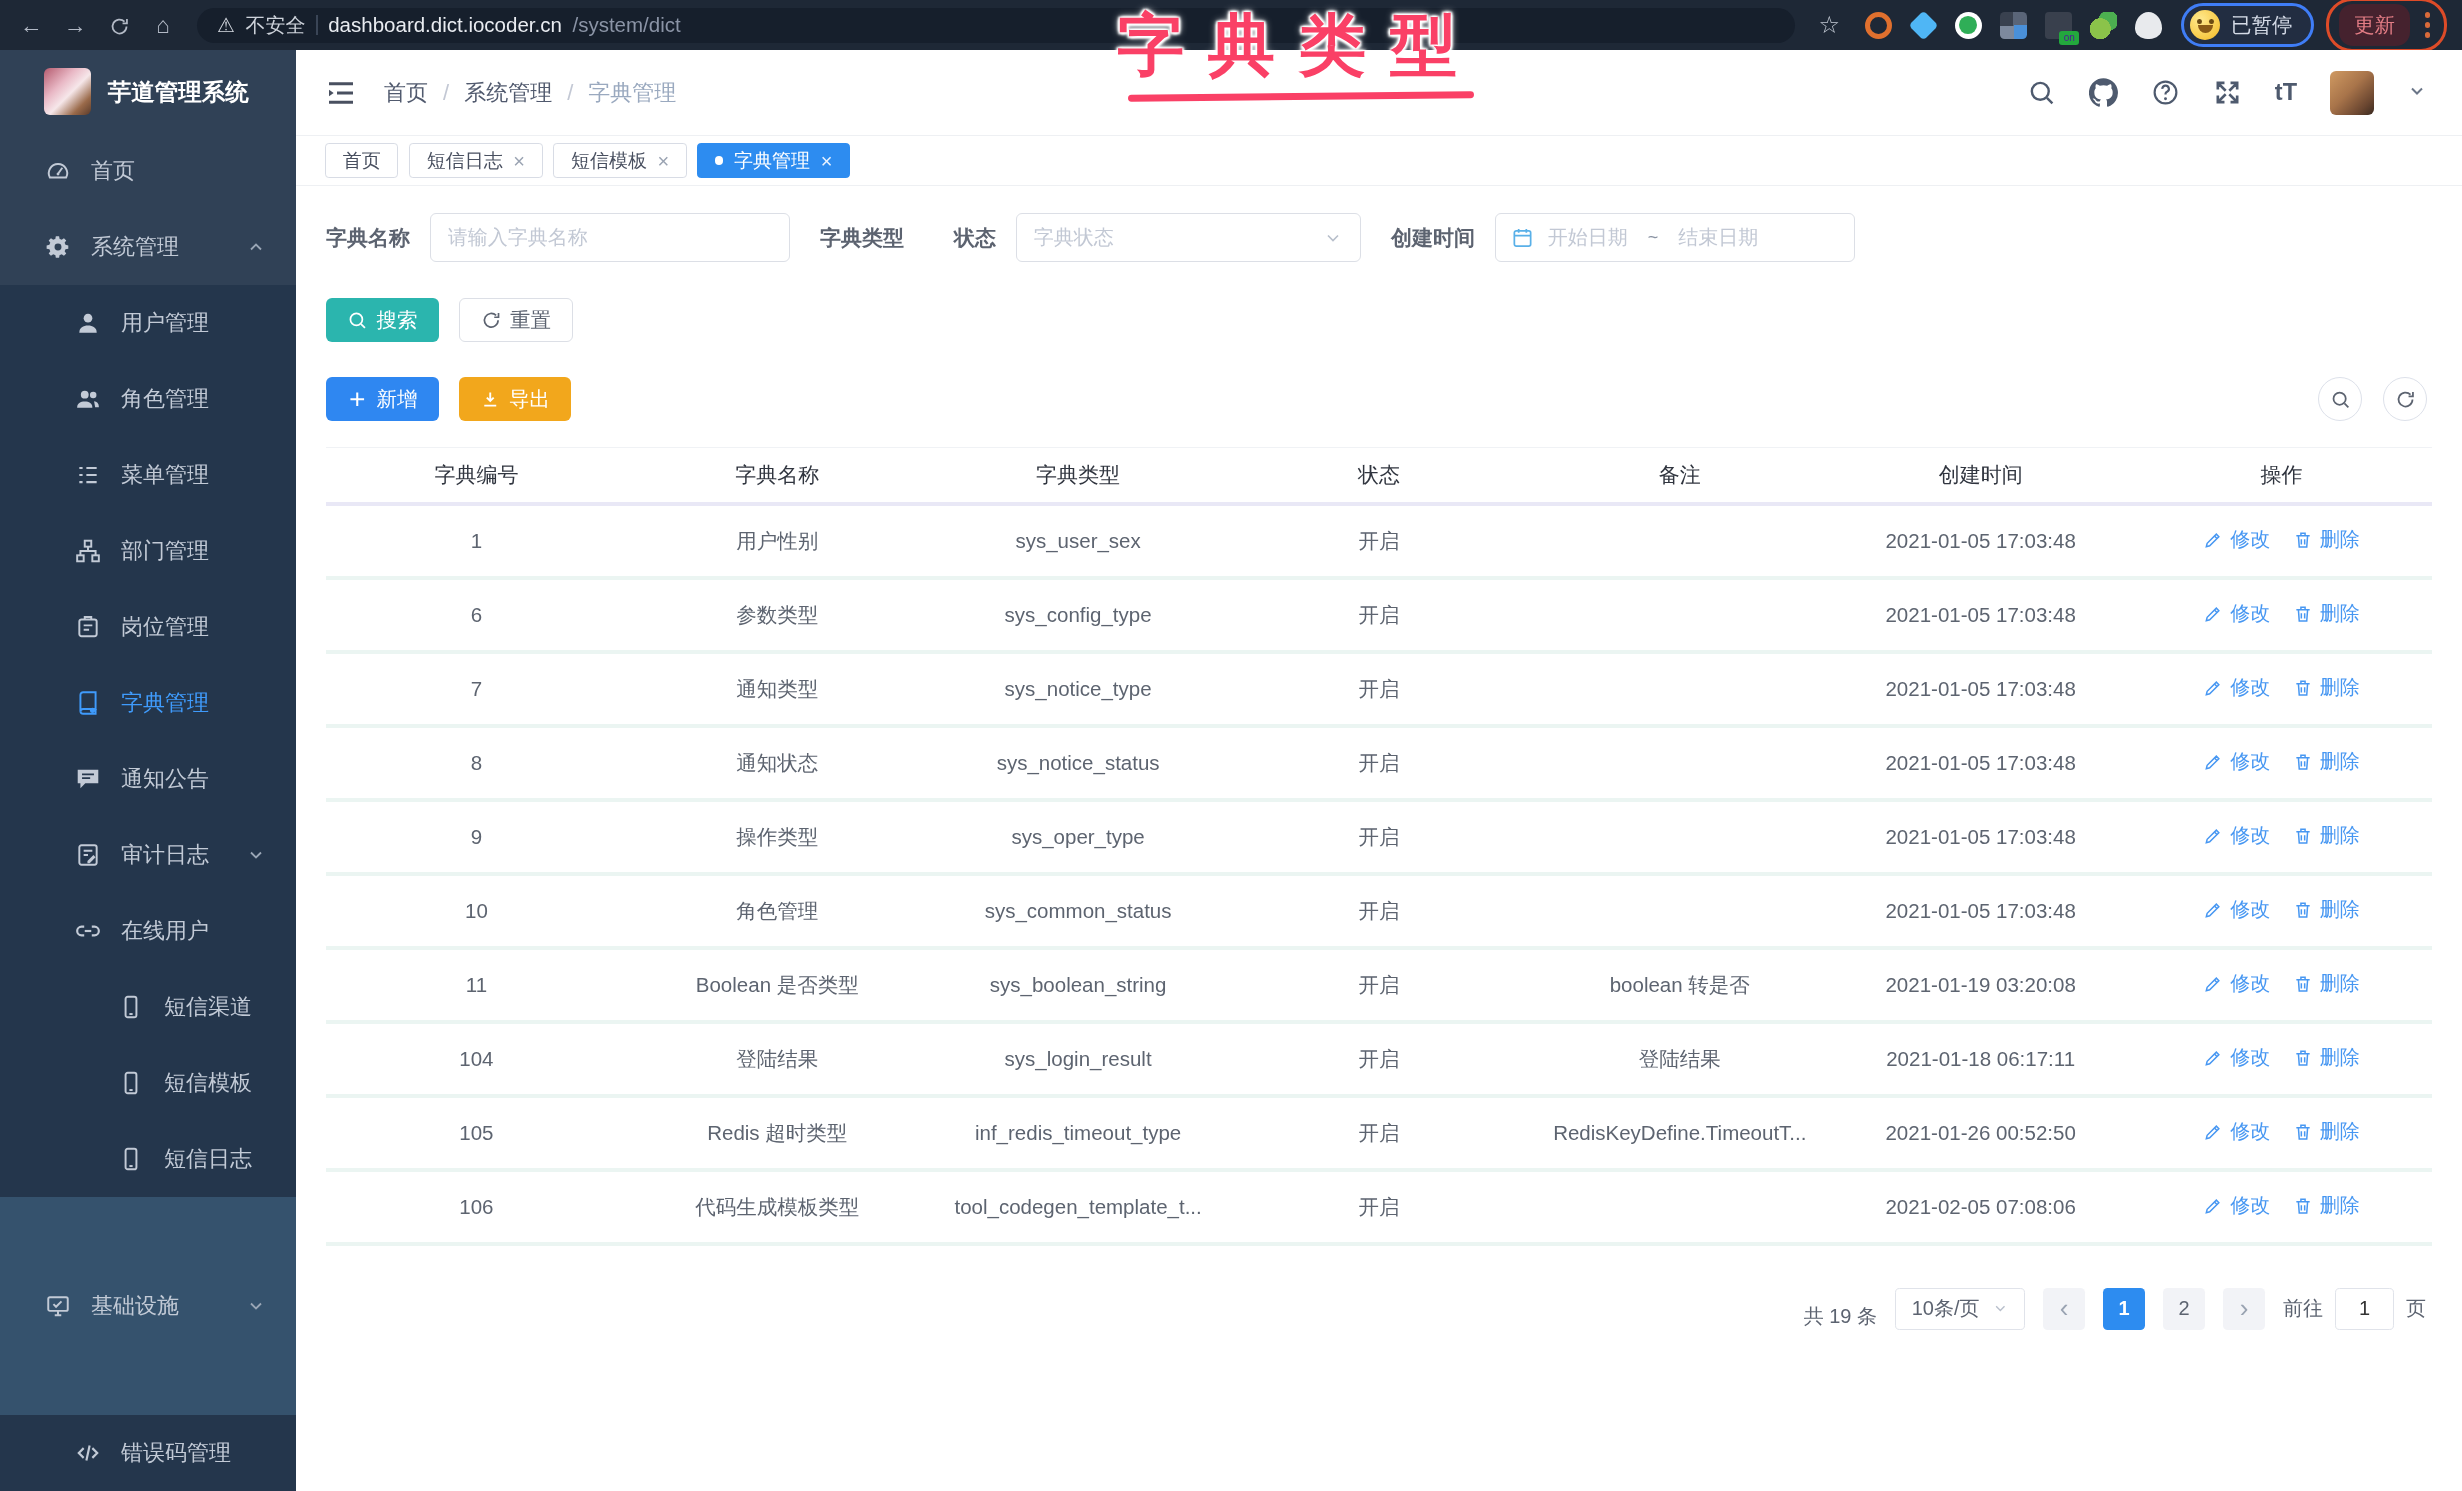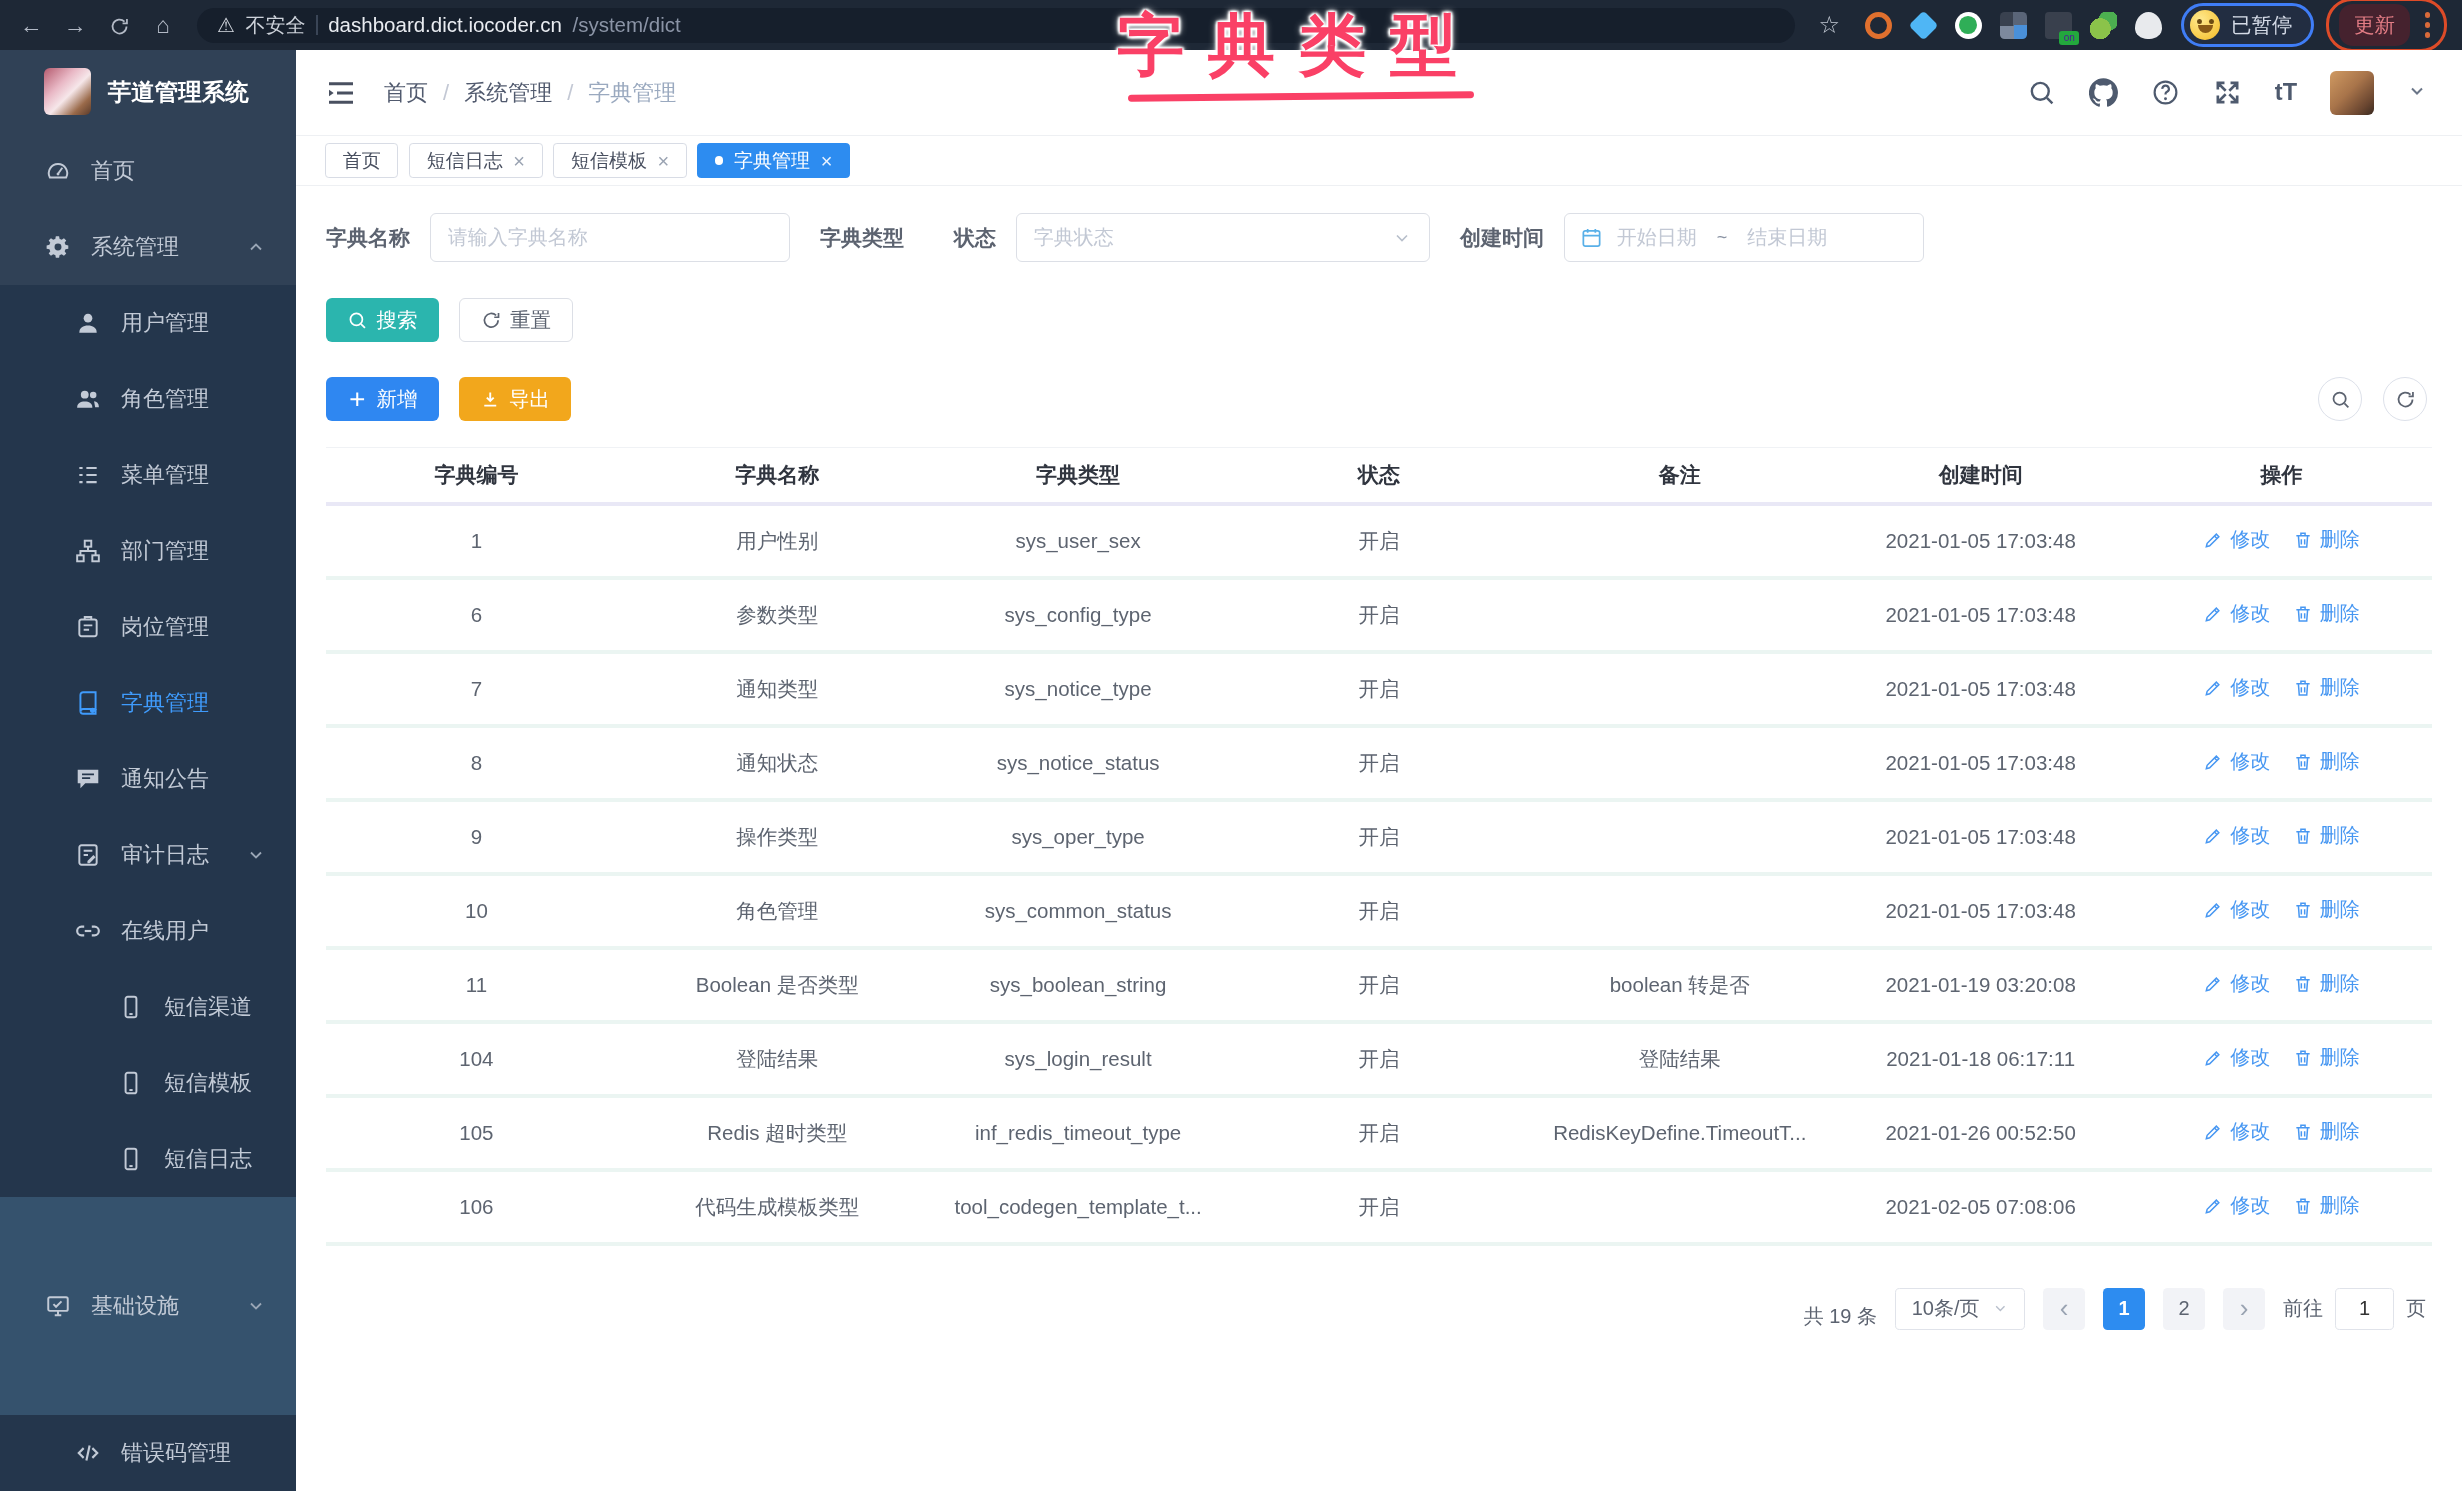--- a/index.html
+++ b/index.html
@@ -80,40 +80,40 @@
 .tab.active .dot{width:8.3px;height:8.3px;border-radius:50%;background:#fff}
 .tab.active .x{color:#eaf3ff}
 
 
 .content{flex:1;padding:27px 30px 0 30px;position:relative;overflow:hidden}
 .filter-row{display:flex;align-items:center}
 .f-group{display:flex;align-items:center;margin-right:30px}
 .f-label{font-size:21px;color:#5c6370;flex:none;margin-right:20px;font-weight:bold}
 .f-input{width:360px;height:49px;border:1.5px solid #dcdfe6;border-radius:6px;font-size:20px;color:#333;padding:0 16.7px;outline:none;background:#fff;font-family:inherit}
 .f-input::placeholder{color:#c2c8d4}
-.f-select{width:414px;height:49px;border:1.5px solid #dcdfe6;border-radius:6px;display:flex;align-items:center;padding:0 16.7px;color:#c2c8d4;font-size:20px;background:#fff;cursor:pointer}
+.f-select{width:345px;height:49px;border:1.5px solid #dcdfe6;border-radius:6px;display:flex;align-items:center;padding:0 16.7px;color:#c2c8d4;font-size:20px;background:#fff;cursor:pointer}
 .f-select .sel-chev{margin-left:auto;color:#b8bfcb;display:flex}
 .f-select .sel-chev svg{width:20px;height:20px}
 .f-date{width:360px;height:49px;border:1.5px solid #dcdfe6;border-radius:6px;display:flex;align-items:center;padding:0 15px;color:#c2c8d4;font-size:20px;background:#fff;cursor:pointer}
 .f-date .cal{color:#59b0e8;display:flex;margin-right:13.7px}
 .f-date .cal svg{width:23px;height:23px}
 .f-date .tilde{color:#8a93a3;font-size:18px;margin:0 20px}
 .btn-row{margin-top:36px;display:flex;align-items:center;gap:20px}
 .btn{height:44px;border:none;border-radius:6px;font-size:20.5px;display:inline-flex;align-items:center;gap:9px;padding:0 21px;cursor:pointer;font-family:inherit}
 .btn svg{width:20.5px;height:20.5px}
 .btn.search{background:#2bb5ae;color:#fff}
 .btn.reset{background:#fff;color:#5c6370;border:1.5px solid #dcdfe6}
 .btn.add{background:#2f87f1;color:#fff}
 .btn.export{background:#f2a71c;color:#fff}
 .round-btns{margin-left:auto;display:flex;gap:21px;margin-right:4.6px}
 .round-btn{width:44px;height:44px;border-radius:50%;border:1.5px solid #dde1ea;background:#fff;display:flex;align-items:center;justify-content:center;color:#5c6370;cursor:pointer}
 .round-btn svg{width:21px;height:21px}
 
 .dict-table{width:100%;margin-top:26px;border-collapse:collapse;table-layout:fixed}
-.dict-table th{height:56px;font-size:21px;color:#30353f;font-weight:bold;border-top:1.5px solid #f0f2f5;border-bottom:4.6px solid #e9e8f6;text-align:center}
+.dict-table th{height:56px;font-size:21px;color:#30353f;font-weight:normal;border-top:1.5px solid #f0f2f5;border-bottom:4.6px solid #e9e8f6;text-align:center}
 .dict-table td{height:74px;font-size:20.5px;color:#5d6470;text-align:center;border-bottom:4.6px solid #ebf5f2;overflow:hidden;white-space:nowrap;text-overflow:ellipsis}
 .link{color:#4797f2;cursor:pointer}
 .action-link{color:#4797f2;display:inline-flex;align-items:center;gap:6.8px;margin:0 11.4px;font-size:20px;cursor:pointer}
 .action-link svg{width:20px;height:20px}
 
 .pagination{display:flex;align-items:flex-end;justify-content:flex-end;gap:18px;margin-top:42px;padding-right:6px;font-size:20px;color:#5c6370}
 .page-size{width:130px;height:42px;border:1.5px solid #e0e3ea;border-radius:4.6px;display:flex;align-items:center;justify-content:center;gap:12px;color:#5c6370;cursor:pointer;background:#fff}
 .page-size svg{width:16.7px;height:16.7px;color:#b8bfcb}
 .pg-btn{min-width:42px;height:42px;border-radius:4.6px;background:#f2f3f7;display:flex;align-items:center;justify-content:center;color:#5c6370;font-size:20px;cursor:pointer;border:none;font-family:inherit}
 .pg-btn.arrow{color:#9aa3b2;font-size:26px}

